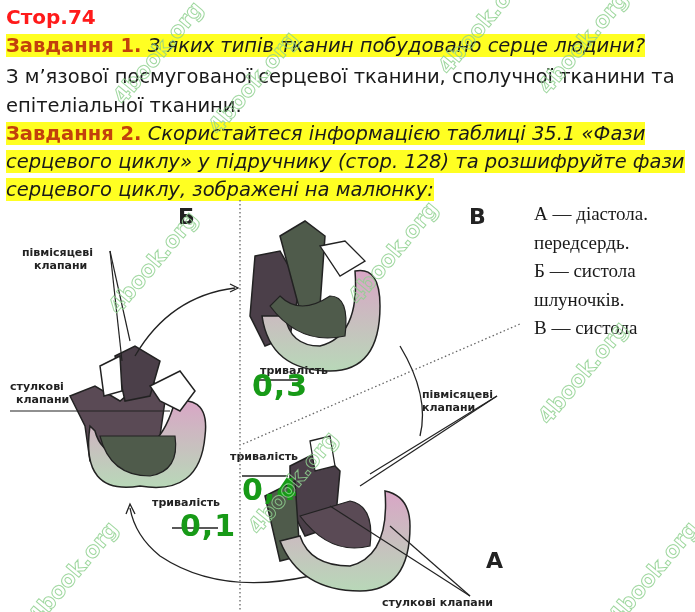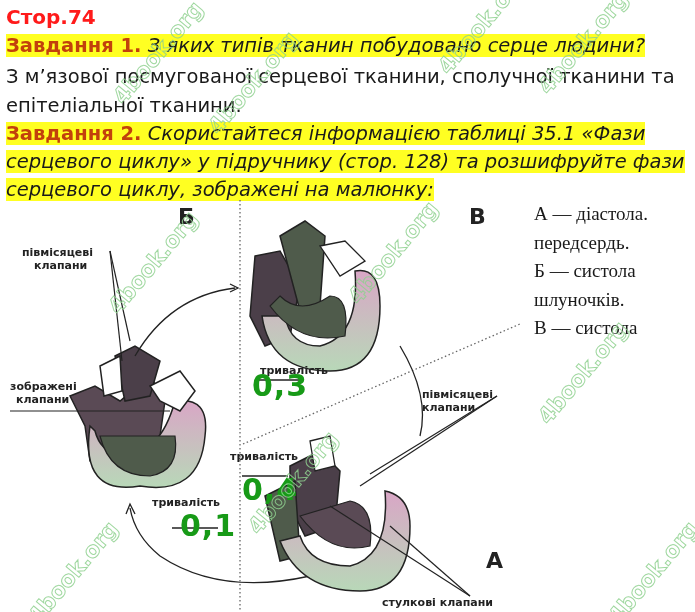--- a/index.html
+++ b/index.html
@@ -106,21 +106,21 @@
 
   <div class="letter" style="left:178px;top:8px;">Б</div>
   <div class="letter" style="left:469px;top:8px;">В</div>
   <div class="letter" style="left:486px;top:352px;">А</div>
 
   <div class="lbl" style="left:22px;top:50px;">
     <div>півмісяцеві</div>
     <div style="padding-left:12px;">клапани</div>
   </div>
   <div class="lbl" style="left:10px;top:184px;">
-    <div>зображені</div>
+    <div>стулкові</div>
     <div style="padding-left:6px;">клапани</div>
   </div>
   <div class="lbl" style="left:422px;top:192px;">
     <div>півмісяцеві</div>
     <div>клапани</div>
   </div>
   <div class="lbl" style="left:382px;top:400px;">стулкові клапани</div>
 
   <div class="lbl" style="left:260px;top:168px;">тривалість</div>
   <div class="lbl" style="left:230px;top:254px;">тривалість</div>

